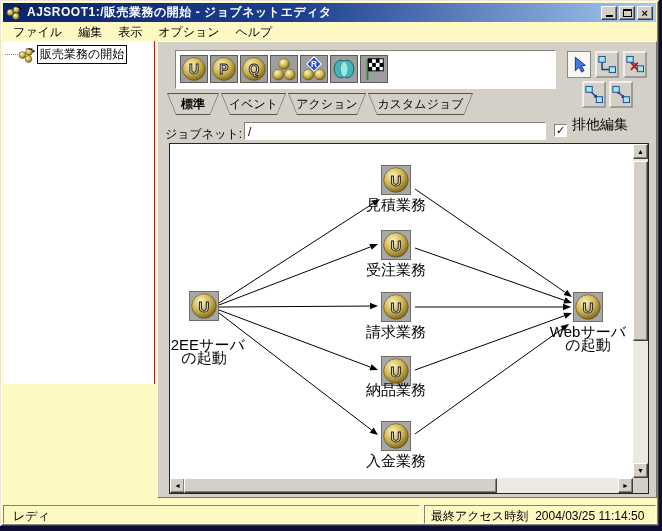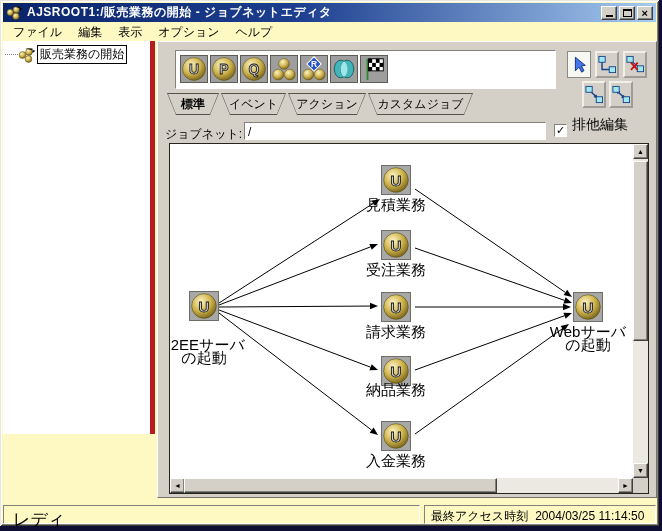--- a/index.html
+++ b/index.html
@@ -37,22 +37,22 @@
   .glyph-max { width:9px; height:8px; border:1px solid #000; border-top-width:2px; }
   .glyph-close { font-size:11px; line-height:10px; font-weight:bold; }
   
   .menubar {
     position:absolute; left:3px; top:23px; width:653px; height:18px;
     display:flex; align-items:center; font-size:12px; color:#000; padding-left:2px;
   }
   .menu-item { padding:2px 8px; white-space:nowrap; }
   
   .tree-panel {
-    position:absolute; left:3px; top:41px; width:152px; height:393px;
-    background:#ffffff; border-right:5px solid #b91c1c;
+    position:absolute; left:3px; top:41px; width:152px; height:343px;
+    background:#ffffff; border-right:1px solid #b91c1c;
   }
   .tree-item { display:flex; align-items:center; margin-top:4px; }
   .tree-dots { width:13px; height:0; border-top:1px dotted #808080; margin-left:2px; }
   .tree-icon { width:18px; height:16px; flex:0 0 auto; }
   .tree-label {
     font-size:12px; color:#000; border:1px solid #000; padding:0 2px;
     margin-left:1px; white-space:nowrap;
   }
   
   .main-panel {
@@ -139,21 +139,21 @@
   }
   .sb-thumb {
     position:absolute; background:#d4d0c8;
     border:1px solid; border-color:#ffffff #404040 #404040 #ffffff;
     box-shadow: inset -1px -1px 0 #84817a;
   }
   
   .status-left {
     position:absolute; left:3px; top:505px; width:417px; height:19px;
     border:1px solid; border-color:#84817a #ffffff #ffffff #84817a;
-    font-size:17px; color:#000; padding:2px 9px; white-space:nowrap;
+    font-size:12px; color:#000; padding:2px 9px; white-space:nowrap;
   }
   .status-right {
     position:absolute; left:424px; top:505px; width:232px; height:19px;
     border:1px solid; border-color:#84817a #ffffff #ffffff #84817a;
     font-size:12px; color:#000; padding:2px 6px; white-space:nowrap;
   }
   .status-right span { margin-right:7px;margin-top:41px; }
 </style>
 </head>
 <body>

